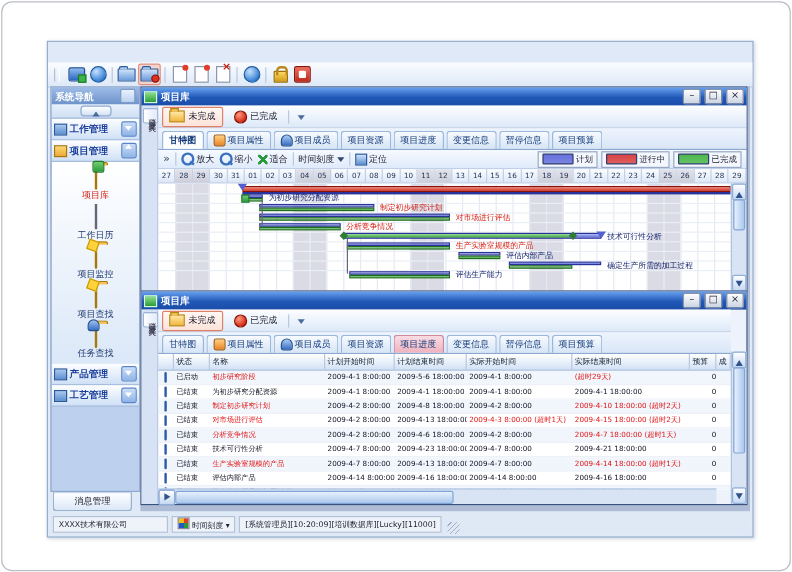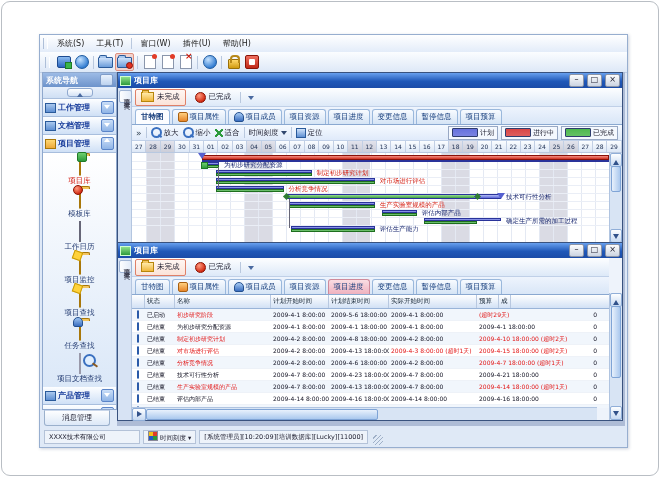--- a/index.html
+++ b/index.html
@@ -149,31 +149,20 @@
   .sb-panel{height:12px;line-height:12px;border:1px solid #b4c2d8;background:#eef3fa;padding:0 4px;white-space:nowrap;overflow:hidden;box-sizing:content-box;}
   .style-icon{width:8px;height:8px;flex:none;background:conic-gradient(#e23c28 0 25%,#2c9a3c 25% 50%,#2458c8 50% 75%,#f4c018 75%);border:1px solid #889;margin-right:2px;display:inline-block;vertical-align:-1px;}
   .resize-grip{margin-left:2px;width:10px;height:10px;background:repeating-linear-gradient(135deg,transparent 0 2px,#9fb0c8 2px 3px);align-self:flex-end;}
 </style>
 </head>
 <body>
 
 <div class="frame">
   <div class="app">
 
-    <div class="menubar">
-      <div class="grip"></div>
-      <div id="menu-items" style="display:flex;align-items:center;">
-          <span class="menu-item">系统(S)</span>
-          <span class="menu-item">工具(T)</span>
-          <span class="menu-sep"></span>
-          <span class="menu-item">窗口(W)</span>
-          <span class="menu-item">插件(U)</span>
-          <span class="menu-item">帮助(H)</span>
-        </div>
-    </div>
 
     <div class="toolbar">
       <div class="grip"></div>
       <div id="toolbar-items" style="display:flex;align-items:center;gap:1px;">
           <div class="tb-btn">
             <i class="ticon desktop-icon"></i>
           </div>
           <div class="tb-btn">
             <i class="ticon globe-icon"></i>
           </div>
@@ -217,37 +206,30 @@
         <div class="sb-upstrip">
           <span class="sb-upbtn"></span>
         </div>
         <div id="sidebar-groups" style="flex:1;overflow:hidden;">
             <div class="sb-group-h">
               <span class="sb-gicon blue"></span>
               <span>工作管理</span>
               <span class="sb-chev"></span>
             </div>
             <div class="sb-group-h">
-              <span class="sb-gicon blue"></span>
-              <span>文档管理</span>
-              <span class="sb-chev"></span>
-            </div>
-            <div class="sb-group-h">
               <span class="sb-gicon"></span>
               <span>项目管理</span>
               <span class="sb-chev up"></span>
             </div>
             <div class="sb-items">
               <div class="sb-item sel"><span class="bigicon bi-folder badge-green"></span><span class="sb-item-label">项目库</span></div>
-              <div class="sb-item"><span class="bigicon bi-folder badge-red"></span><span class="sb-item-label">模板库</span></div>
               <div class="sb-item"><span class="bigicon bi-calendar"></span><span class="sb-item-label">工作日历</span></div>
               <div class="sb-item"><span class="bigicon bi-folder badge-star"></span><span class="sb-item-label">项目监控</span></div>
               <div class="sb-item"><span class="bigicon bi-folder badge-star"></span><span class="sb-item-label">项目查找</span></div>
               <div class="sb-item"><span class="bigicon bi-folder badge-people"></span><span class="sb-item-label">任务查找</span></div>
-              <div class="sb-item"><span class="bigicon bi-search docbg"></span><span class="sb-item-label">项目文档查找</span></div>
             </div>
             <div class="sb-group-h">
               <span class="sb-gicon blue"></span>
               <span>产品管理</span>
               <span class="sb-chev"></span>
             </div>
             <div class="sb-group-h">
               <span class="sb-gicon blue"></span>
               <span>工艺管理</span>
               <span class="sb-chev"></span>
@@ -541,20 +523,21 @@
                     <span>项目预算</span>
                   </span>
                 </div>
               <div class="thead" id="t-head">
                   <div class="th" style="width: 13px;"></div>
                   <div class="th" style="width: 30px;">状态</div>
                   <div class="th" style="width: 96px;">名称</div>
                   <div class="th" style="width: 58px;">计划开始时间</div>
                   <div class="th" style="width: 60px;">计划结束时间</div>
                   <div class="th" style="width: 88px;">实际开始时间</div>
+                  <div class="th" style="width: 98px;">实际结束时间</div>
                   <div class="th" style="width: 22px;">预算</div>
                   <div class="th" style="width: 12px;">成</div>
                 </div>
               <div class="tbody" id="t-body">
                   <div class="trow alt">
                     <div class="td" style="width: 13px;"><span class="row-icon"></span></div>
                     <div class="td" style="width: 30px;">已启动</div>
                     <div class="td red" style="width: 96px;">初步研究阶段</div>
                     <div class="td" style="width: 58px;">2009-4-1 8:00:00</div>
                     <div class="td" style="width: 60px;">2009-5-6 18:00:00</div>

